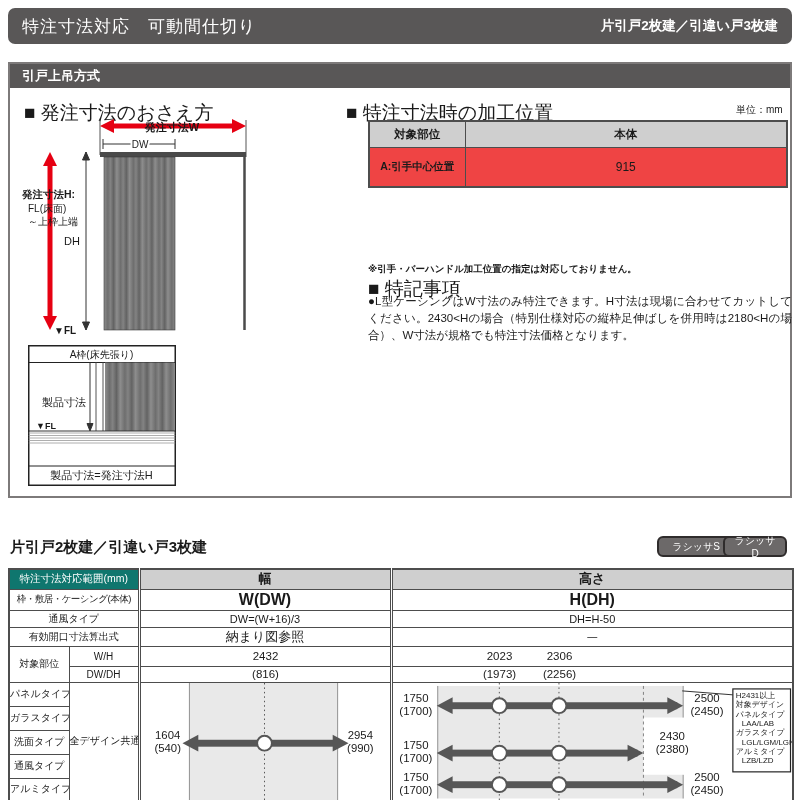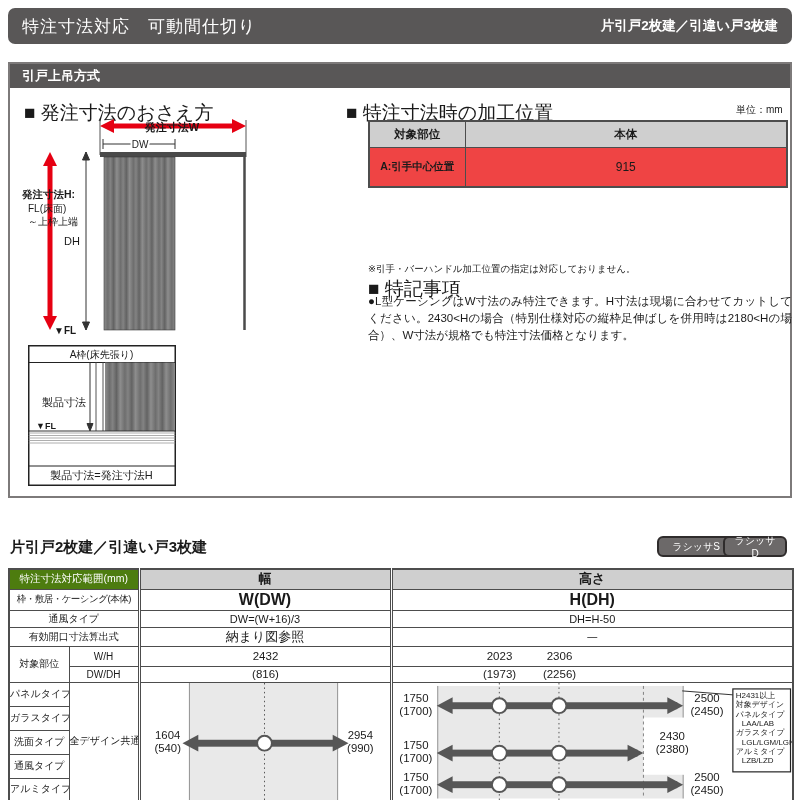--- a/index.html
+++ b/index.html
@@ -14,21 +14,21 @@
   .topbar .t1{font-size:17px;font-weight:normal;letter-spacing:1px;}
   .topbar .t2{font-size:13.5px;font-weight:bold;}
 
   
   .section{position:absolute;left:8px;top:62px;width:780px;height:432px;
            border:2px solid #7d7a7a;background:#fff;}
   .section-header{height:24px;background:#595757;color:#fff;font-size:13px;font-weight:bold;
                   line-height:24px;padding-left:12px;}
 
   .h-block{position:absolute;font-size:19px;font-weight:normal;white-space:nowrap;}
-  .small-note{position:absolute;font-size:9.5px;white-space:nowrap;}
+  .small-note{position:absolute;font-size:9.5px;white-space:nowrap;font-weight:bold;}
   .unit{position:absolute;font-size:10px;}
 
   
   .ptable{position:absolute;left:368px;top:120px;border-collapse:collapse;table-layout:fixed;
           width:420px;background:#ef4444;border:2px solid #4d4d4d;}
   .ptable td{border:1px solid #4d4d4d;text-align:center;vertical-align:middle;padding:0;
              font-size:10.5px;}
   .ptable .phead{background:#cfcfcf;font-weight:bold;font-size:11.5px;}
   .ptable .pa{font-weight:bold;}
   .ptable .rel{position:relative;}
@@ -39,21 +39,21 @@
   .lower-heading{position:absolute;left:10px;top:538px;font-size:15px;font-weight:bold;}
   .pill-btn{position:absolute;height:21px;background:#6c6969;border:2px solid #2f2c2c;
             border-radius:6px;color:#fff;font-size:10px;display:flex;align-items:center;
             justify-content:center;box-sizing:border-box;font-family:inherit;}
 
   
   .btable{position:absolute;left:8px;top:568px;border-collapse:collapse;table-layout:fixed;
           width:784px;background:#fff;border:2px solid #4d4d4d;}
   .btable td{border:1px solid #4d4d4d;text-align:center;vertical-align:middle;padding:0;
              font-size:10px;overflow:hidden;white-space:nowrap;}
-  .btable .dark{background:#4d7c0f;color:#fff;font-size:10.5px;}
+  .btable .dark{background:#0f766e;color:#fff;font-size:10.5px;}
   .btable .gray{background:#cfcfcf;font-weight:bold;font-size:13px;}
   .btable .big{font-weight:bold;font-size:16px;}
   .btable .f11{font-size:11px;}
   .btable .bold13{font-weight:normal;font-size:13px;}
   .btable .lblsm{font-size:9.5px;letter-spacing:-0.5px;}
   .btable .divL{border-left:3px double #4d4d4d;}
   .btable .rel{position:relative;}
   .btable .diag{padding:0;}
   .btable .diag svg{position:absolute;left:0;top:0;width:100%;height:100%;display:block;}
   .pos{position:absolute;top:50%;transform:translate(-50%,-50%);white-space:nowrap;

